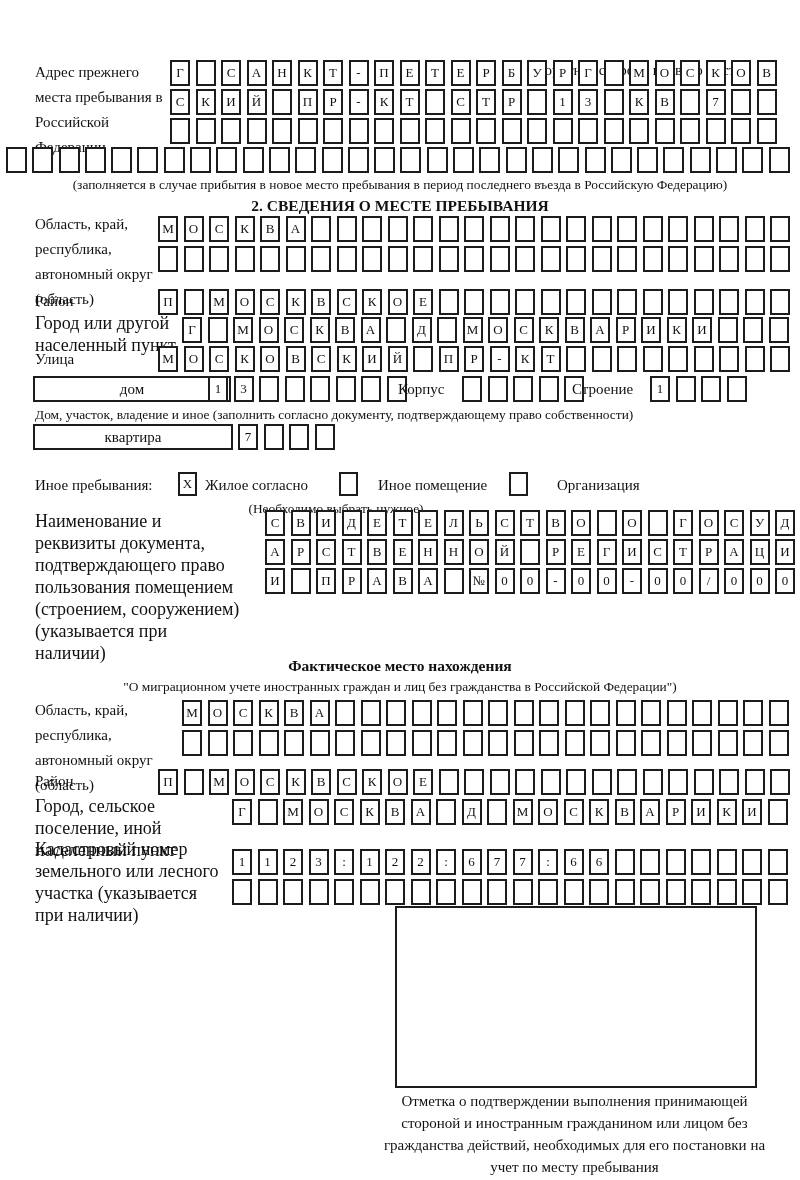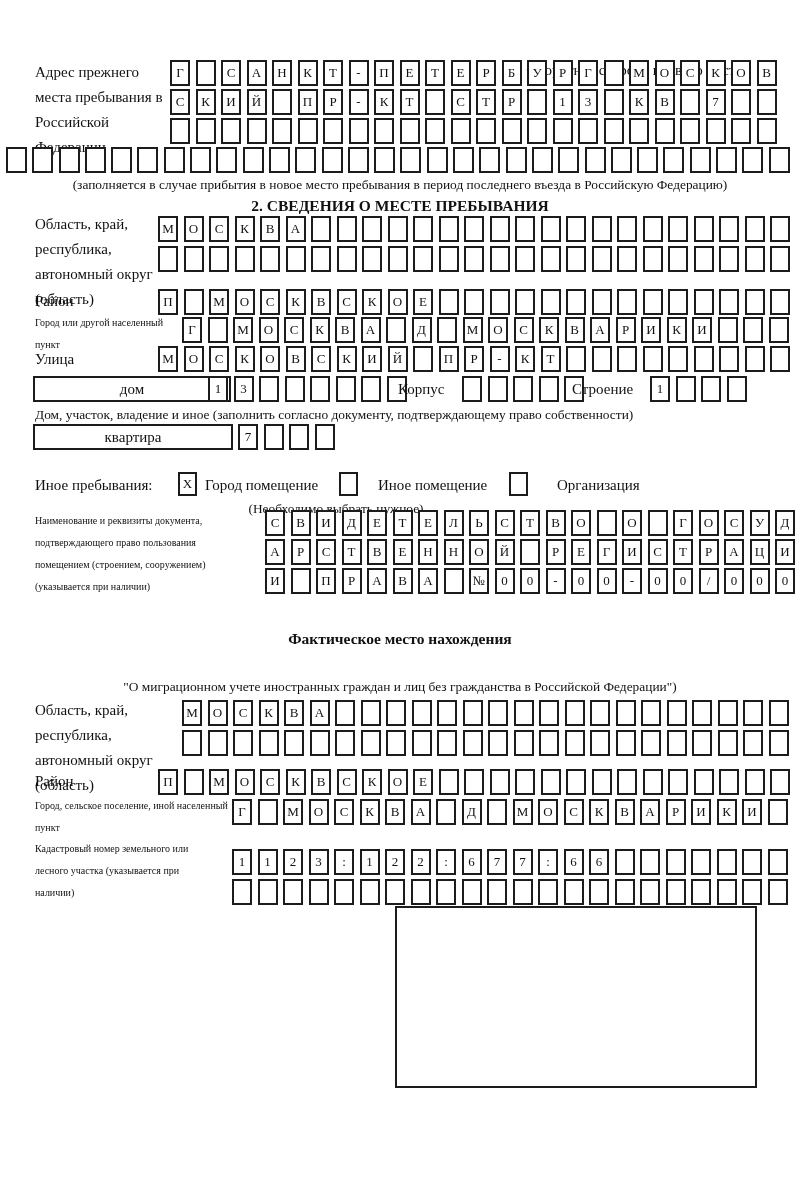--- a/index.html
+++ b/index.html
@@ -1,21 +1,21 @@
 <!DOCTYPE html>
 <html><head>
 <meta charset="utf-8">
 <style>
   html,body{margin:0;padding:0;background:#ffffff;}
   #page{
     position:relative;width:800px;height:1180px;background:#fff;overflow:hidden;
     font-family:"Liberation Serif","DejaVu Serif",serif;color:#111;
   }
   .lbl{position:absolute;font-size:15px;line-height:25px;}
-  .lbl2{position:absolute;font-size:10px;line-height:22px;}
+  .lbl2{position:absolute;font-size:18px;line-height:22px;}
   .cap{position:absolute;font-size:13.4px;line-height:18px;}
   .title{position:absolute;left:0;width:100%;text-align:center;font-weight:bold;font-size:15.5px;}
   .cellrow{position:absolute;white-space:nowrap;height:26px;}
   .cell{
     display:inline-block;box-sizing:border-box;width:20px;height:26px;
     border:2px solid #1c1c1c;margin-right:5.5px;text-align:center;
     font-size:13px;line-height:22px;vertical-align:top;background:#fff;
   }
   .wide .cell{width:21px;margin-right:5.3px;}
   .fieldbox{
@@ -65,44 +65,45 @@
   <div class="cellrow" style="top:376px;left:462px;"><span class="cell"></span><span class="cell"></span><span class="cell"></span><span class="cell"></span><span class="cell"></span></div>
   <div class="opt" style="top:377px;left:572px;">Строение</div>
   <div class="cellrow" style="top:376px;left:650px;"><span class="cell">1</span><span class="cell"></span><span class="cell"></span><span class="cell"></span></div>
   <div class="cap" style="top:406px;left:35px;">Дом, участок, владение и иное (заполнить согласно документу, подтверждающему право собственности)</div>
 
   <div class="fieldbox" style="top:424px;left:33px;width:200px;">квартира</div>
   <div class="cellrow" style="top:424px;left:238px;"><span class="cell">7</span><span class="cell"></span><span class="cell"></span><span class="cell"></span></div>
 
   <div class="opt" style="top:473px;left:35px;">Иное пребывания:</div>
   <div class="chk" style="top:472px;left:178px;">X</div>
-  <div class="opt" style="top:473px;left:205px;">Город помещение</div>
+  <div class="opt" style="top:473px;left:205px;">Жилое согласно</div>
   <div class="chk" style="top:472px;left:339px;"></div>
   <div class="opt" style="top:473px;left:378px;">Иное помещение</div>
   <div class="chk" style="top:472px;left:509px;"></div>
   <div class="opt" style="top:473px;left:557px;">Организация</div>
   <div class="cap" style="top:500px;left:196px;width:280px;text-align:center;">(Необходимо выбрать нужное)</div>
 
   <div class="lbl2" style="top:510px;left:35px;width:205px;">Наименование и реквизиты документа, подтверждающего право пользования помещением (строением, сооружением) (указывается при наличии)</div>
   <div class="cellrow" style="top:510px;left:265px;"><span class="cell">С</span><span class="cell">В</span><span class="cell">И</span><span class="cell">Д</span><span class="cell">Е</span><span class="cell">Т</span><span class="cell">Е</span><span class="cell">Л</span><span class="cell">Ь</span><span class="cell">С</span><span class="cell">Т</span><span class="cell">В</span><span class="cell">О</span><span class="cell"></span><span class="cell">О</span><span class="cell"></span><span class="cell">Г</span><span class="cell">О</span><span class="cell">С</span><span class="cell">У</span><span class="cell">Д</span></div>
   <div class="cellrow" style="top:539px;left:265px;"><span class="cell">А</span><span class="cell">Р</span><span class="cell">С</span><span class="cell">Т</span><span class="cell">В</span><span class="cell">Е</span><span class="cell">Н</span><span class="cell">Н</span><span class="cell">О</span><span class="cell">Й</span><span class="cell"></span><span class="cell">Р</span><span class="cell">Е</span><span class="cell">Г</span><span class="cell">И</span><span class="cell">С</span><span class="cell">Т</span><span class="cell">Р</span><span class="cell">А</span><span class="cell">Ц</span><span class="cell">И</span></div>
   <div class="cellrow" style="top:568px;left:265px;"><span class="cell">И</span><span class="cell"></span><span class="cell">П</span><span class="cell">Р</span><span class="cell">А</span><span class="cell">В</span><span class="cell">А</span><span class="cell"></span><span class="cell">№</span><span class="cell">0</span><span class="cell">0</span><span class="cell">-</span><span class="cell">0</span><span class="cell">0</span><span class="cell">-</span><span class="cell">0</span><span class="cell">0</span><span class="cell">/</span><span class="cell">0</span><span class="cell">0</span><span class="cell">0</span></div>
 
-  <div class="title" style="top:630px;">Фактическое место нахождения</div>
+  <div class="title" style="top:657px;">Фактическое место нахождения</div>
   <div class="cap center" style="top:678px;left:0;width:100%;">"О миграционном учете иностранных граждан и лиц без гражданства в Российской Федерации")</div>
 
   <div class="lbl" style="top:698px;left:35px;width:140px;">Область, край, республика, автономный округ (область)</div>
   <div class="cellrow" style="top:700px;left:182px;"><span class="cell">М</span><span class="cell">О</span><span class="cell">С</span><span class="cell">К</span><span class="cell">В</span><span class="cell">А</span><span class="cell"></span><span class="cell"></span><span class="cell"></span><span class="cell"></span><span class="cell"></span><span class="cell"></span><span class="cell"></span><span class="cell"></span><span class="cell"></span><span class="cell"></span><span class="cell"></span><span class="cell"></span><span class="cell"></span><span class="cell"></span><span class="cell"></span><span class="cell"></span><span class="cell"></span><span class="cell"></span></div>
   <div class="cellrow" style="top:730px;left:182px;"><span class="cell"></span><span class="cell"></span><span class="cell"></span><span class="cell"></span><span class="cell"></span><span class="cell"></span><span class="cell"></span><span class="cell"></span><span class="cell"></span><span class="cell"></span><span class="cell"></span><span class="cell"></span><span class="cell"></span><span class="cell"></span><span class="cell"></span><span class="cell"></span><span class="cell"></span><span class="cell"></span><span class="cell"></span><span class="cell"></span><span class="cell"></span><span class="cell"></span><span class="cell"></span><span class="cell"></span></div>
 
   <div class="lbl" style="top:769px;left:35px;">Район</div>
   <div class="cellrow" style="top:769px;left:158px;"><span class="cell">П</span><span class="cell"></span><span class="cell">М</span><span class="cell">О</span><span class="cell">С</span><span class="cell">К</span><span class="cell">В</span><span class="cell">С</span><span class="cell">К</span><span class="cell">О</span><span class="cell">Е</span><span class="cell"></span><span class="cell"></span><span class="cell"></span><span class="cell"></span><span class="cell"></span><span class="cell"></span><span class="cell"></span><span class="cell"></span><span class="cell"></span><span class="cell"></span><span class="cell"></span><span class="cell"></span><span class="cell"></span><span class="cell"></span></div>
 
   <div class="lbl2" style="top:795px;left:35px;width:200px;">Город, сельское поселение, иной населенный пункт</div>
   <div class="cellrow" style="top:799px;left:232px;"><span class="cell">Г</span><span class="cell"></span><span class="cell">М</span><span class="cell">О</span><span class="cell">С</span><span class="cell">К</span><span class="cell">В</span><span class="cell">А</span><span class="cell"></span><span class="cell">Д</span><span class="cell"></span><span class="cell">М</span><span class="cell">О</span><span class="cell">С</span><span class="cell">К</span><span class="cell">В</span><span class="cell">А</span><span class="cell">Р</span><span class="cell">И</span><span class="cell">К</span><span class="cell">И</span><span class="cell"></span></div>
 
   <div class="lbl2" style="top:838px;left:35px;width:185px;">Кадастровый номер земельного или лесного участка (указывается при наличии)</div>
   <div class="cellrow" style="top:849px;left:232px;"><span class="cell">1</span><span class="cell">1</span><span class="cell">2</span><span class="cell">3</span><span class="cell">:</span><span class="cell">1</span><span class="cell">2</span><span class="cell">2</span><span class="cell">:</span><span class="cell">6</span><span class="cell">7</span><span class="cell">7</span><span class="cell">:</span><span class="cell">6</span><span class="cell">6</span><span class="cell"></span><span class="cell"></span><span class="cell"></span><span class="cell"></span><span class="cell"></span><span class="cell"></span><span class="cell"></span></div>
   <div class="cellrow" style="top:879px;left:232px;"><span class="cell"></span><span class="cell"></span><span class="cell"></span><span class="cell"></span><span class="cell"></span><span class="cell"></span><span class="cell"></span><span class="cell"></span><span class="cell"></span><span class="cell"></span><span class="cell"></span><span class="cell"></span><span class="cell"></span><span class="cell"></span><span class="cell"></span><span class="cell"></span><span class="cell"></span><span class="cell"></span><span class="cell"></span><span class="cell"></span><span class="cell"></span><span class="cell"></span></div>
 
   <div class="bigbox" style="top:906px;left:395px;width:358px;height:178px;"></div>
+  <div class="lbl2 center" style="top:1090px;left:372px;width:405px;font-size:15px;">Отметка о подтверждении выполнения принимающей стороной и иностранным гражданином или лицом без гражданства действий, необходимых для его постановки на учет по месту пребывания</div>
 
 </div>
 
 </body></html>

